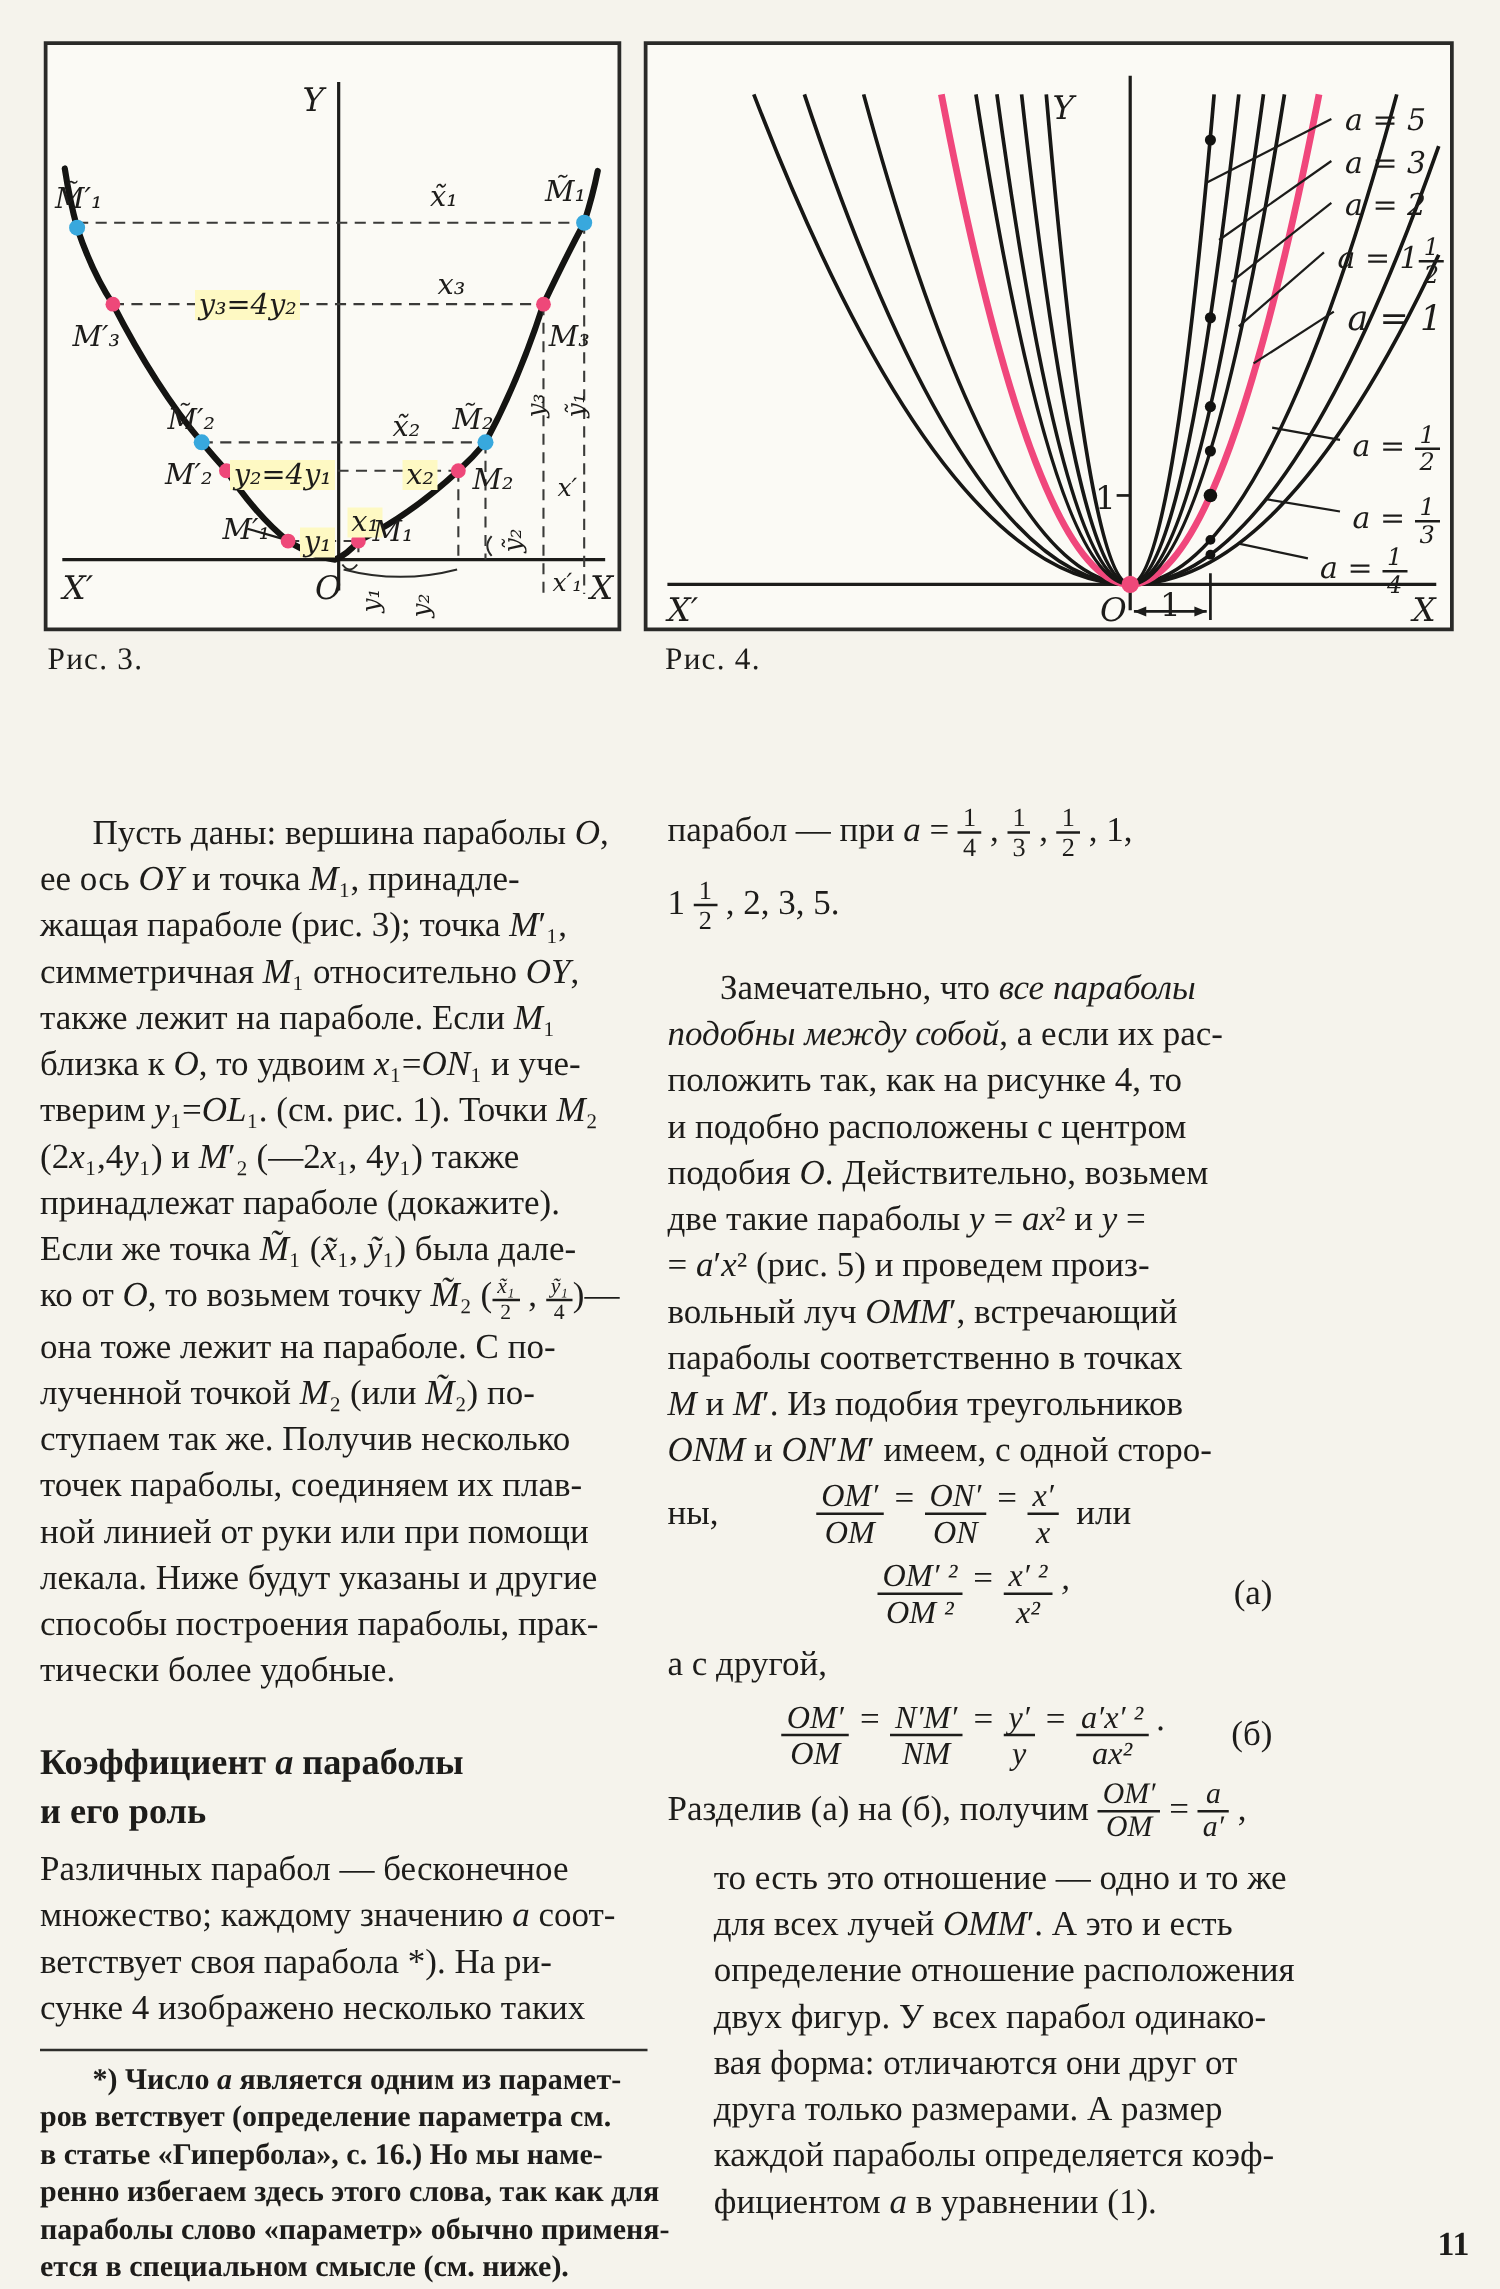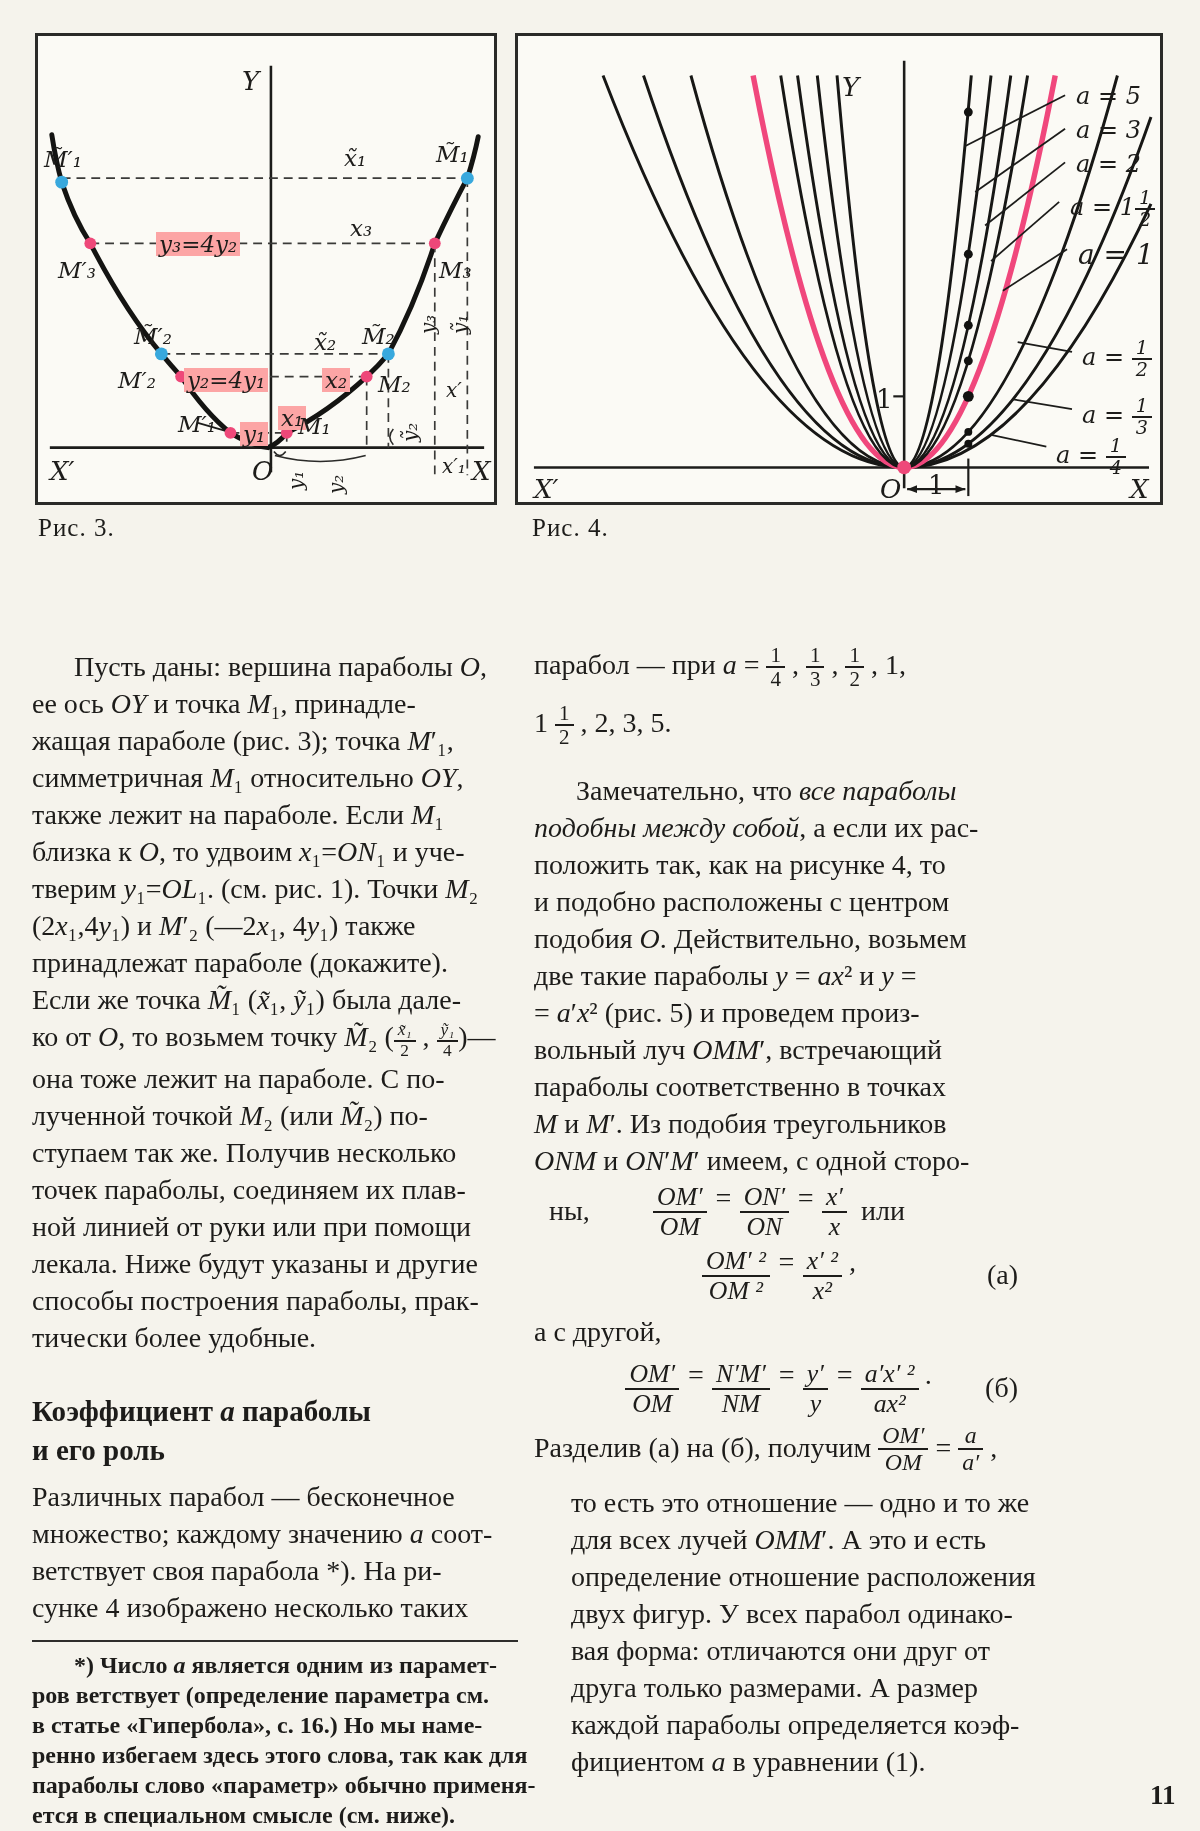--- a/index.html
+++ b/index.html
@@ -15,41 +15,41 @@
   .pink{stroke:#f0477c;stroke-width:5.5;fill:none;}
   .dash{stroke:#3a3a38;stroke-width:1.7;stroke-dasharray:9 6;}
   .leader{stroke:#1c1c1a;stroke-width:1.8;}
   .brace{stroke:#2a2a28;stroke-width:1.6;fill:none;}
   .dot-pink{fill:#ee4879;}
   .dot-blue{fill:#38a8dd;}
   .dot-black{fill:#121210;}
   .flabel{position:absolute;font-style:italic;font-family:"DejaVu Serif","Liberation Serif",serif;
           font-size:23px;line-height:1.05;white-space:nowrap;}
   .flabel.big{font-size:26px;}
-  .mask{background:#fca5a5;padding:0 3px;font-style:italic;}
+  .mask{background:#fef9c3;padding:0 3px;font-style:italic;}
   .rot{transform:rotate(-90deg);transform-origin:0 0;}
   .caption{position:absolute;font-size:25px;letter-spacing:1px;}
   
   .col{position:absolute;}
   .ln{font-size:28px;line-height:37px;min-height:37px;white-space:nowrap;}
   .indent-first .ln:first-child{text-indent:42px;}
   .heading .ln{font-weight:bold;font-size:29px;line-height:39px;white-space:nowrap;}
   .footnote .ln{font-size:24px;line-height:30px;min-height:30px;font-weight:bold;}
   .rule{border-top:2.4px solid #2e2d2b;width:486px;margin:14px 0 8px 0;}
   .intro .ln{font-size:28px;line-height:58px;min-height:58px;}
   i{font-style:italic;}
   .frac{display:inline-block;text-align:center;vertical-align:-0.55em;font-size:0.62em;line-height:1.05;}
   .frac .num{display:block;border-bottom:2px solid currentColor;padding:0 4px;}
   .frac .den{display:block;padding:0 4px;}
   .intro .frac{font-size:0.75em;}
   .formula-row{position:relative;display:flex;align-items:center;justify-content:center;
                min-height:64px;font-size:28px;}
   .fbody{font-style:italic;}
   .formula-row .frac{font-size:0.92em;vertical-align:-1.05em;}
-  .flead{position:absolute;left:15px;font-style:normal;}
+  .flead{position:absolute;left:0;font-style:normal;}
   .ftail{margin-left:14px;}
   .ftag{position:absolute;right:6px;font-style:normal;}
   .plain{margin:6px 0;}
   .divide .frac{font-size:0.85em;}
   .divide{line-height:56px;min-height:56px;}
   .fig-lbl-frac{position:absolute;font-style:italic;font-family:"DejaVu Serif",serif;
                 font-size:24px;white-space:nowrap;}
   .fig-lbl-frac .frac{font-size:0.8em;vertical-align:-0.6em;}
   .pagenum{position:absolute;font-weight:bold;font-size:27px;}
 </style>
@@ -98,21 +98,21 @@
     <div class="flabel" style="left:6px;top:111px;">M̃′₁</div>
     <div class="flabel" style="left:306px;top:110px;">x̃₁</div>
     <div class="flabel" style="left:398px;top:106px;">M̃₁</div>
     <div class="flabel" style="left:20px;top:222px;">M′₃</div>
     <div class="flabel mask" style="left:118px;top:196px;">y₃=4y₂</div>
     <div class="flabel" style="left:312px;top:180px;">x₃</div>
     <div class="flabel" style="left:401px;top:222px;">M₃</div>
     <div class="flabel" style="left:96px;top:288px;">M̃′₂</div>
     <div class="flabel" style="left:276px;top:294px;">x̃₂</div>
     <div class="flabel" style="left:324px;top:288px;">M̃₂</div>
-    <div class="flabel" style="left:80px;top:332px;">M′₂</div>
+    <div class="flabel" style="left:94px;top:332px;">M′₂</div>
     <div class="flabel mask" style="left:146px;top:332px;">y₂=4y₁</div>
     <div class="flabel mask" style="left:284px;top:332px;">x₂</div>
     <div class="flabel" style="left:340px;top:336px;">M₂</div>
     <div class="flabel" style="left:140px;top:376px;">M′₁</div>
     <div class="flabel mask" style="left:202px;top:386px;">y₁</div>
     <div class="flabel mask" style="left:240px;top:370px;">x₁</div>
     <div class="flabel" style="left:260px;top:378px;">M₁</div>
     <div class="flabel rot" style="left:248px;top:454px;font-size:20px;">y₁</div>
     <div class="flabel rot" style="left:288px;top:458px;font-size:20px;">y₂</div>
     <div class="flabel rot" style="left:362px;top:406px;font-size:20px;">ỹ₂</div>

